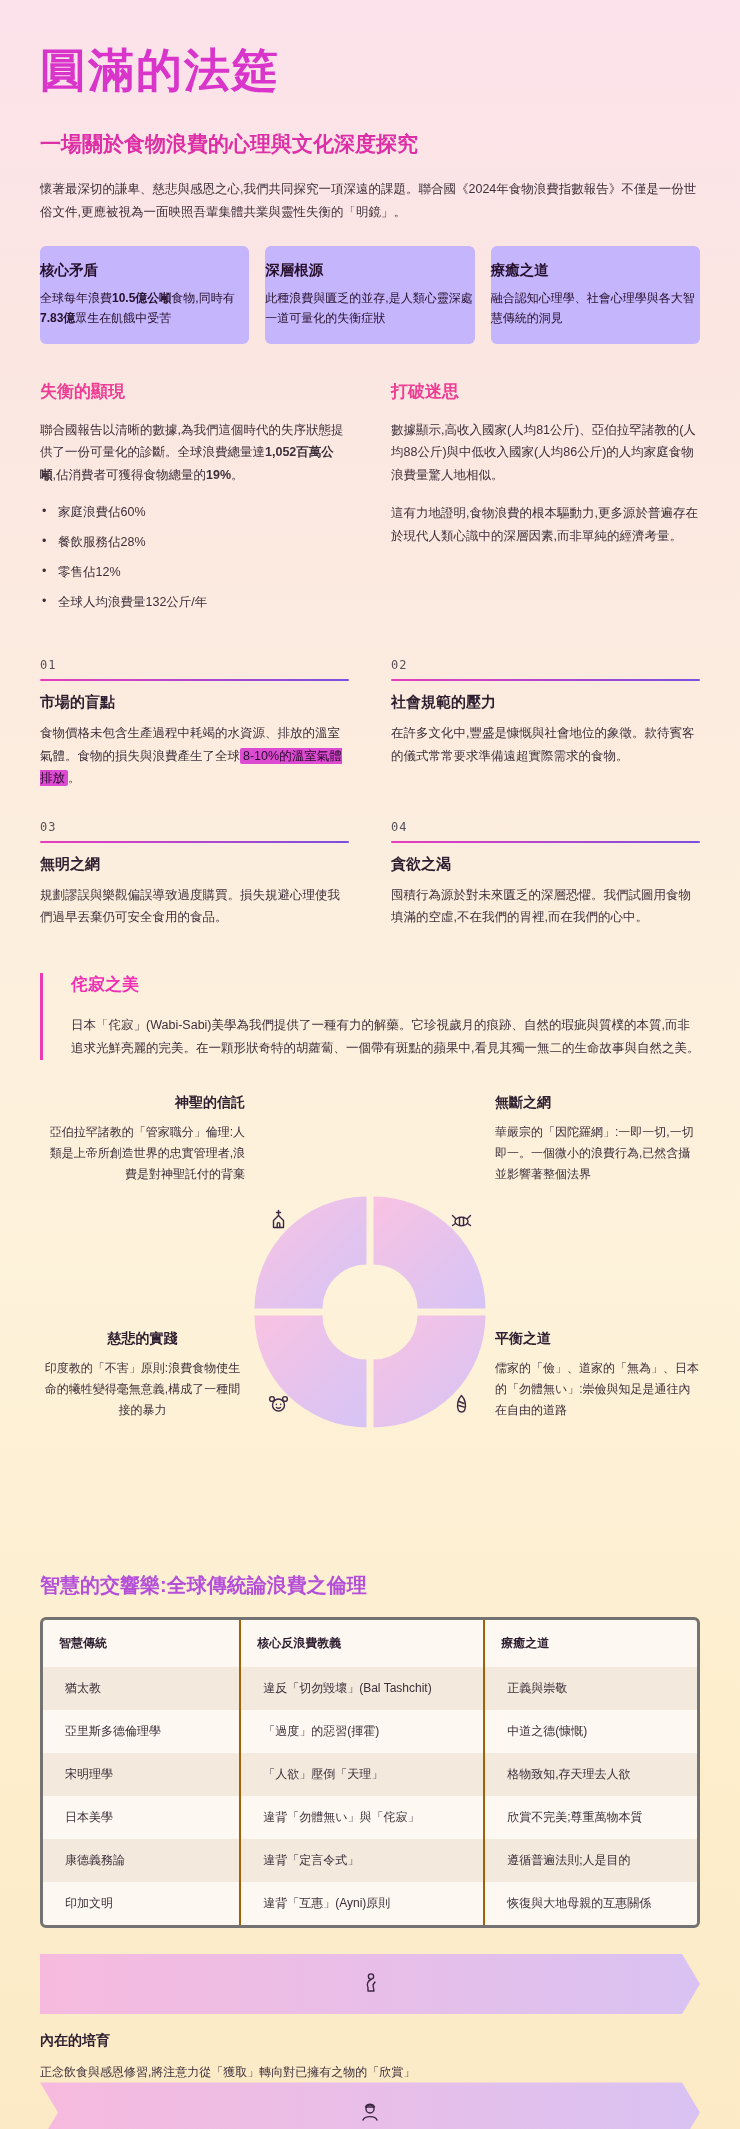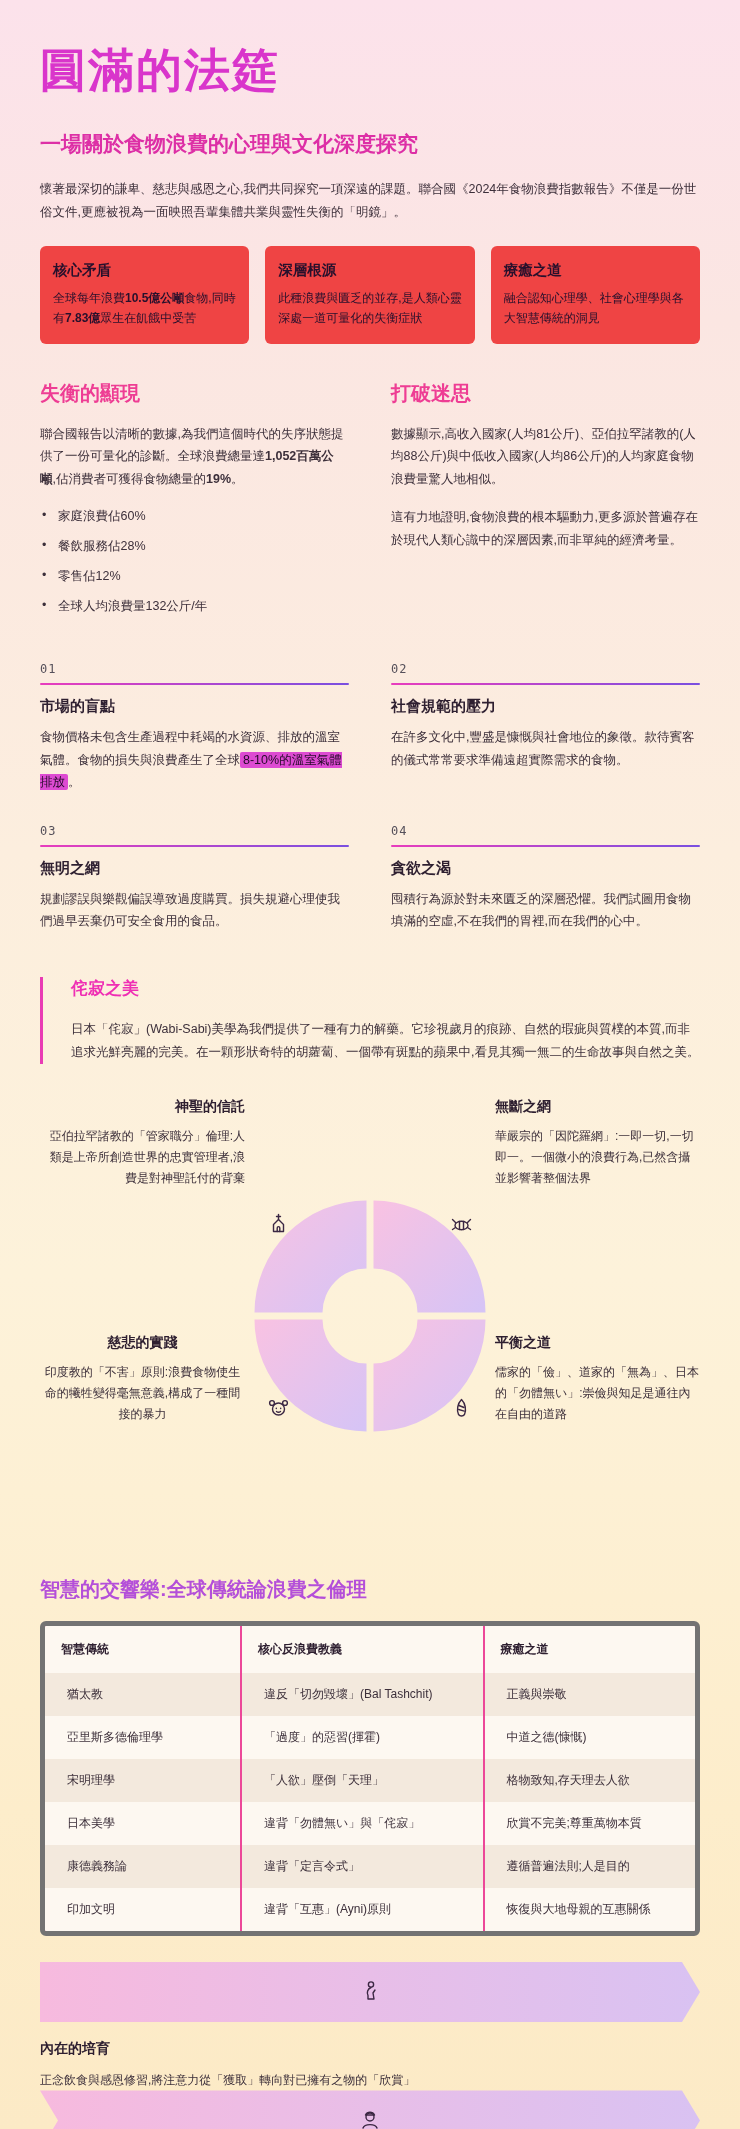--- a/index.html
+++ b/index.html
@@ -10,27 +10,27 @@
     color:#3c2f3a;
     background:linear-gradient(180deg,#fce2eb 0%,#fbe6e2 15%,#fceede 40%,#fdf2da 60%,#fdedcb 85%,#fceac6 100%);
   }
   .page { padding:26px 40px 30px; }
 
   .h1 { font-size:46px; font-weight:bold; color:#d935cb; letter-spacing:2px; margin-top:14px; }
   .subtitle { font-size:21px; font-weight:bold; color:#dd2fa6; margin-top:28px; }
   .intro { font-size:12.5px; line-height:1.85; margin-top:20px; }
 
   .cards { display:flex; gap:16px; margin-top:22px; }
-  .card { flex:1; background:#ef4444; border-radius:6px; padding:15px 13px; color:#27102c; }
+  .card { flex:1; background:#c4b5fd; border-radius:6px; padding:15px 0; color:#27102c; }
   .card h4 { font-size:14.5px; margin-bottom:9px; }
   .card p { font-size:12px; line-height:1.65; }
   .b { font-weight:bold; }
 
   .twocol { display:grid; grid-template-columns:1fr 1fr; column-gap:42px; margin-top:36px; }
-  .pinkhead { font-size:20px; font-weight:bold; color:#ee3d94; }
+  .pinkhead { font-size:17px; font-weight:bold; color:#ee3d94; }
   .twocol p { font-size:12.5px; line-height:1.8; margin-top:16px; }
   ul.stats { list-style:none; margin-top:18px; }
   ul.stats li { font-size:12.5px; margin:13px 0; padding-left:18px; position:relative; }
   ul.stats li::before { content:"•"; position:absolute; left:2px; color:#3c2f3a; }
 
   .drivers { display:grid; grid-template-columns:1fr 1fr; column-gap:42px; row-gap:30px; margin-top:34px; }
   .driver .num { font-family:"DejaVu Sans Mono",monospace; font-size:12px; color:#55505a; letter-spacing:1px; }
   .driver .rule { height:2px; background:linear-gradient(90deg,#e83dbd,#7a4fe0); margin:7px 0 12px; border-radius:1px; }
   .driver h4 { font-size:15px; color:#2e1f30; margin-bottom:10px; }
   .driver p { font-size:12.5px; line-height:1.8; }
@@ -44,21 +44,21 @@
   .wheel .donut { position:absolute; left:50%; top:50%; transform:translate(-50%,-50%); }
   .wseg { position:absolute; width:205px; }
   .wseg h4 { font-size:14px; color:#2e1f30; margin-bottom:10px; }
   .wseg p { font-size:12px; line-height:1.75; }
   .wseg.tl { left:0; top:16px; text-align:right; }
   .wseg.tr { right:0; top:16px; }
   .wseg.bl { left:0; top:252px; text-align:center; }
   .wseg.br { right:0; top:252px; }
 
   .tbl-head { font-size:20px; font-weight:bold; color:#b44fd9; margin-top:26px; }
-  .wtable { margin-top:18px; background:#ec4899; border:5px solid #737373; border-radius:6px; overflow:hidden; }
+  .wtable { margin-top:18px; background:#a16207; border:3px solid #737373; border-radius:6px; overflow:hidden; }
   .trow { display:grid; grid-template-columns:30% 37% 33%; column-gap:2px; }
   .trow > div { padding:13px 22px; font-size:12px; background:#fdf8f1; }
   .trow.header > div { font-weight:bold; color:#2e1f30; font-size:12px; padding:15px 16px; }
   .trow.odd  > div { background:#f3e9dd; }
 
   .steps { display:grid; grid-template-columns:1fr; column-gap:12px; margin-top:26px; }
   .arrow { height:60px; background:linear-gradient(90deg,#f7bade,#d9c2f2); display:flex; align-items:center; justify-content:center; }
   .arrow.first { clip-path:polygon(0 0,calc(100% - 18px) 0,100% 50%,calc(100% - 18px) 100%,0 100%); }
   .arrow.notch { clip-path:polygon(0 0,calc(100% - 18px) 0,100% 50%,calc(100% - 18px) 100%,0 100%,18px 50%); }
   .step h4 { font-size:14px; color:#2e1f30; margin-top:18px; }

